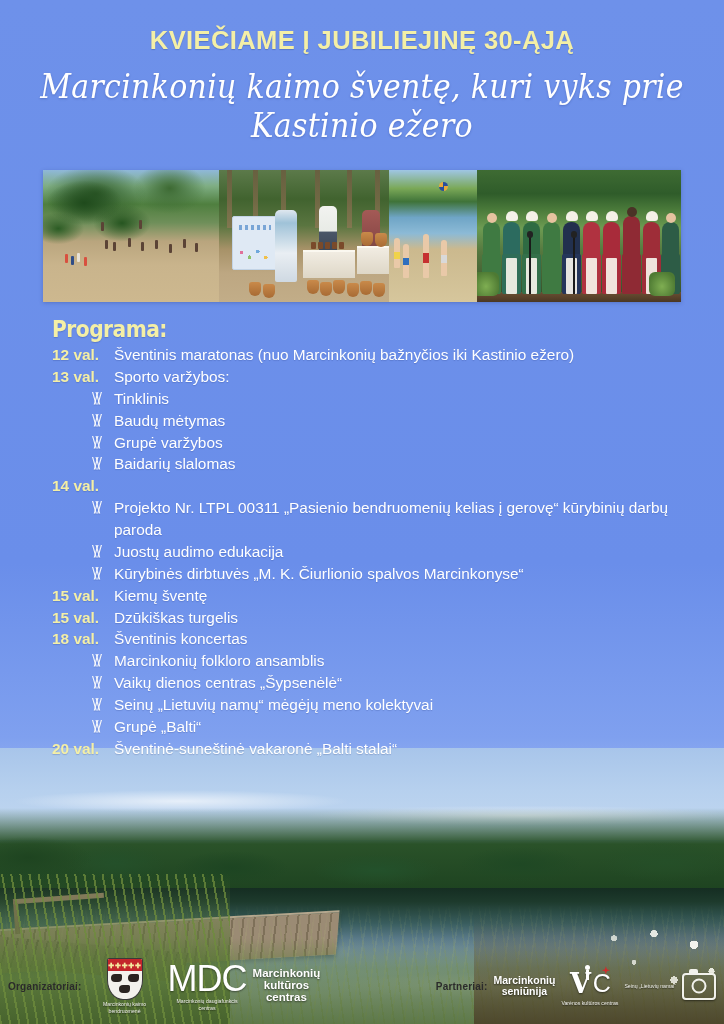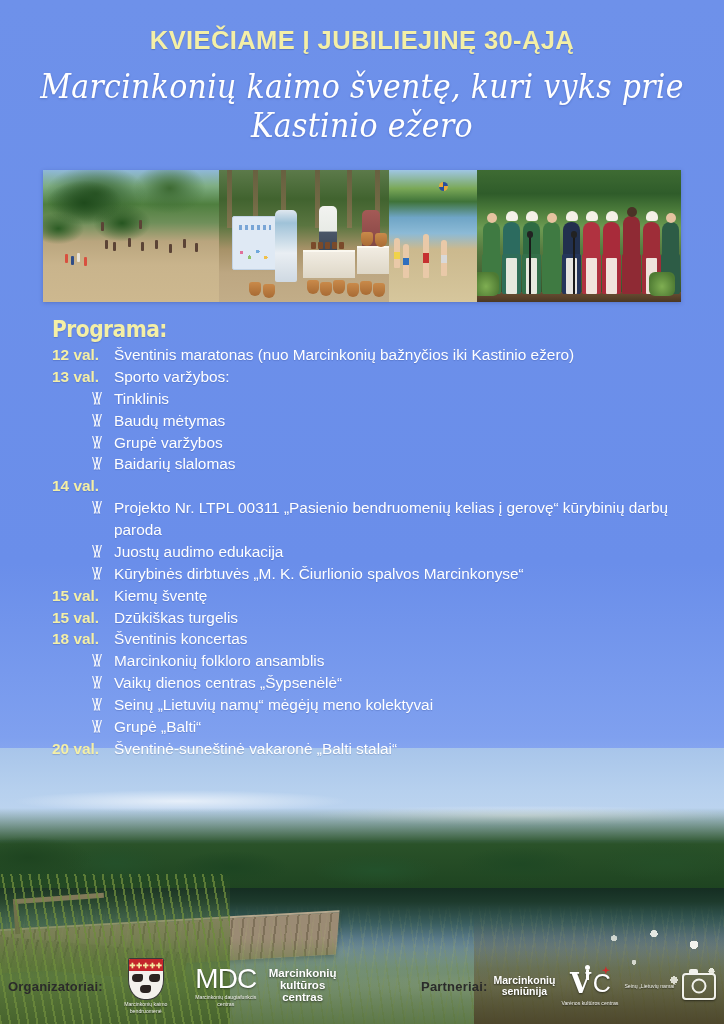--- a/index.html
+++ b/index.html
@@ -362,21 +362,21 @@
     left: 0; right: 0; bottom: 0;
     height: 76px;
     display: flex;
     align-items: center;
     z-index: 9;
     padding: 0 8px;
     box-sizing: border-box;
     gap: 6px;
   }
   .f-label {
-    font-size: 13px;
+    font-size: 10px;
     font-weight: bold;
     color: #2b2b2b;
     letter-spacing: .2px;
     white-space: nowrap;
     flex: 0 0 auto;
   }
   .f-item {
     display: flex; flex-direction: column; align-items: center;
     flex: 0 0 auto;
   }
@@ -410,21 +410,21 @@
     position: absolute; left: 0; right: 0; top: 13px; bottom: 2px;
   }
   .coa-head {
     position: absolute; width: 11px; height: 8px; border-radius: 5px 2px 5px 5px;
     background: #2a2320;
   }
 
   
   .mdc {
     font-family: "Liberation Sans", sans-serif;
-    font-size: 28px;
+    font-size: 36px;
     font-weight: 300;
     color: #ffffff;
     letter-spacing: -1px;
     line-height: 1;
     text-shadow: 0 1px 2px rgba(0,0,0,.45);
   }
   .mkc {
     font-size: 11.5px;
     font-weight: bold;
     color: #ffffff;

